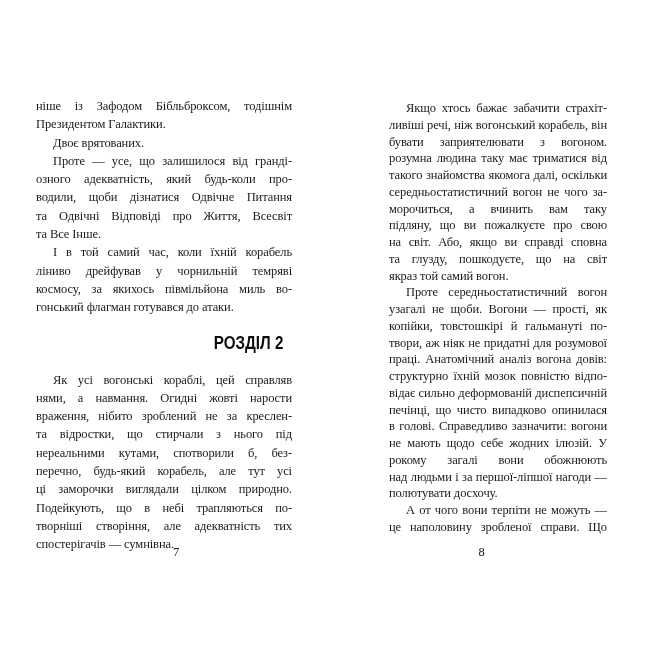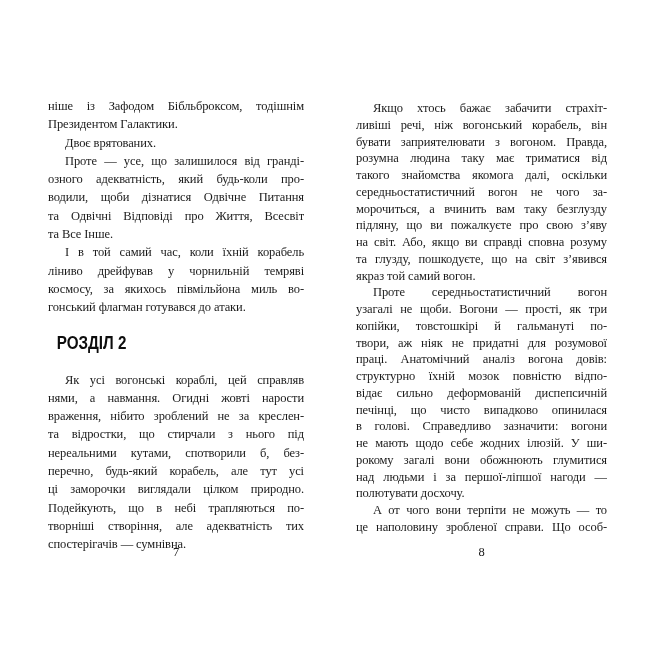--- a/index.html
+++ b/index.html
@@ -16,21 +16,21 @@
     overflow: hidden;
   }
   .spread {
     position: absolute;
     inset: 0;
   }
   .col {
     position: absolute;
   }
   .col-left {
-    left: 48px;
+    left: 36px;
     top: 97px;
     width: 256px;
   }
   .col-right {
     left: 356px;
     top: 100px;
     width: 251px;
   }
   .line {
     font-size: 12.5px;
@@ -39,31 +39,32 @@
     text-align-last: justify;
     overflow: hidden;
   }
   .col-left .line {
     line-height: 18.3px;
     height: 18.3px;
   }
   .col-right .line {
     line-height: 16.75px;
     height: 16.75px;
+    margin-left: 33px;
   }
   .line.end {
     text-align-last: left;
   }
   .line.indent {
     text-indent: 17px;
   }
   .heading {
     margin: 15px 0 16px 0;
     height: 23px;
-    text-align: left;
+    text-align: right;
     color: #0d0d0d;
   }
   .heading span {
     display: inline-block;
     font-family: "Liberation Sans", "DejaVu Sans", sans-serif;
     font-weight: 700;
     font-size: 19px;
     letter-spacing: 0;
     transform: scaleX(0.8);
     transform-origin: center;

